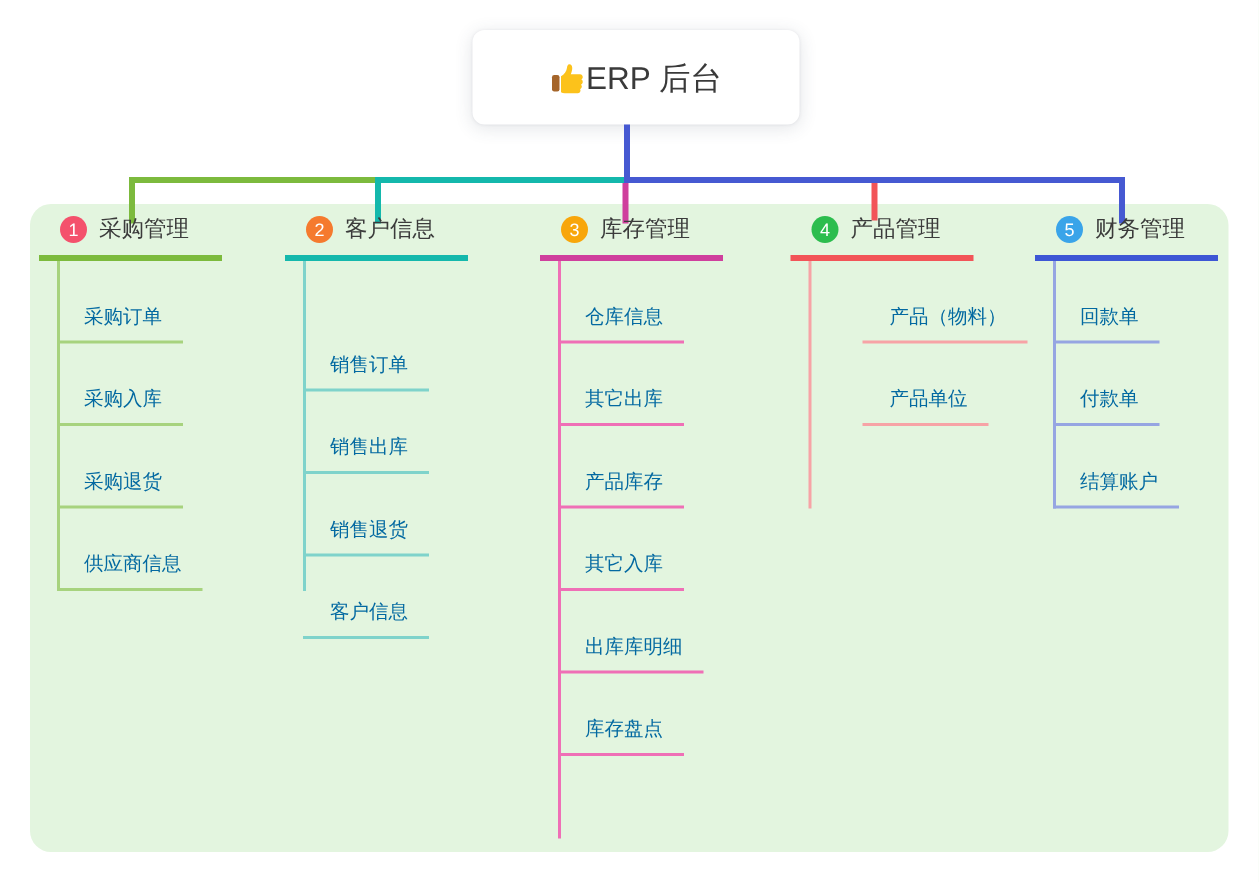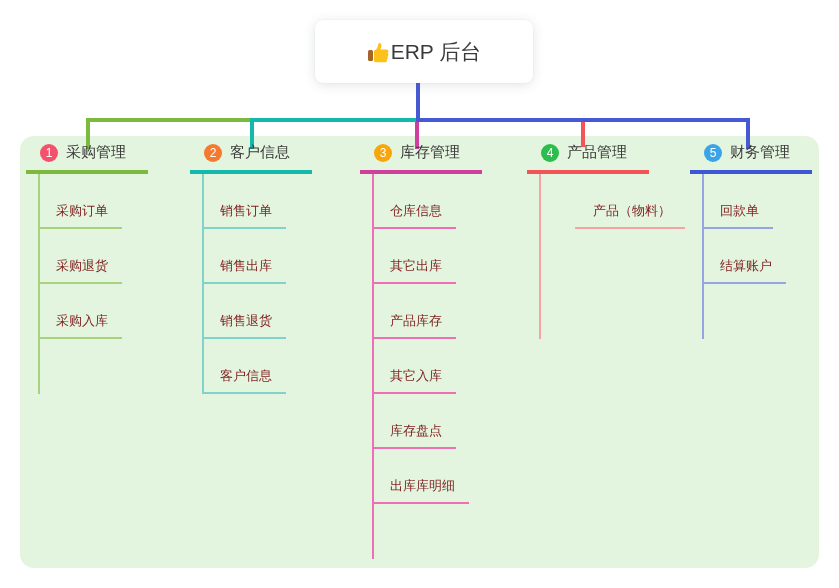--- a/index.html
+++ b/index.html
@@ -37,21 +37,21 @@
   .bt1 { border-bottom-color:#7cba3d; } .bg1 { background:#f4516c; }
   .bt2 { border-bottom-color:#14b8ac; } .bg2 { background:#f57a2e; }
   .bt3 { border-bottom-color:#cf3f9d; } .bg3 { background:#f8a60b; }
   .bt4 { border-bottom-color:#f25458; } .bg4 { background:#2cbd4e; }
   .bt5 { border-bottom-color:#3d56d5; } .bg5 { background:#3aa4e9; }
 
   
   .items { position:absolute; top:174px; width:max-content; }
   .item { height:55px; display:flex; align-items:flex-end; }
   .item > span { display:inline-block; padding:0 14px 7px 18px; border-bottom:2px solid #ccc;
-                 font-size:13px; color:#7f1d1d; white-space:nowrap; }
+                 font-size:13px; color:#0369a1; white-space:nowrap; }
   .s1 > .item > span { border-bottom-color:#a7d37e; }
   .s2 > .item > span { border-bottom-color:#7fd3cb; }
   .s3 > .item > span { border-bottom-color:#ef6fb6;font-family:Liberation Serif, serif; }
   .s4 > .item > span { border-bottom-color:#f7a3a6;margin-left:36px; }
   .s5 > .item > span { border-bottom-color:#96a5e2;margin-top:12px; }
   .spine { position:absolute; width:2px; }
   .sp1 { background:#a7d37e; } .sp2 { background:#7fd3cb; } .sp3 { background:#ef6fb6; }
   .sp4 { background:#f7a3a6; } .sp5 { background:#96a5e2; }
 </style>
 </head>
@@ -84,33 +84,36 @@
   <div class="branch-title bt1" style="left:26px;">
     <span class="badge bg1">1</span>
     <span>采购管理</span>
   </div>
   <div class="spine sp1" style="left:38px; top:174px; height:220px;"></div>
   <div class="items s1" style="left:38px;">
     <div class="item">
         <span>采购订单</span>
       </div>
     <div class="item">
+        <span>采购入库</span>
+      </div>
+    <div class="item">
         <span>采购退货</span>
       </div>
     <div class="item">
-        <span>采购入库</span>
+        <span>供应商信息</span>
       </div>
   </div>
 
   <div class="branch-title bt2" style="left:190px;">
     <span class="badge bg2">2</span>
     <span>客户信息</span>
   </div>
   <div class="spine sp2" style="left:202px; top:174px; height:220px;"></div>
-  <div class="items s2" style="left:202px;">
+  <div class="items s2" style="left:202px;margin-top:32px;">
     <div class="item">
         <span>销售订单</span>
       </div>
     <div class="item">
         <span>销售出库</span>
       </div>
     <div class="item">
         <span>销售退货</span>
       </div>
     <div class="item">
@@ -130,45 +133,51 @@
     <div class="item">
         <span>其它出库</span>
       </div>
     <div class="item">
         <span>产品库存</span>
       </div>
     <div class="item">
         <span>其它入库</span>
       </div>
     <div class="item">
-        <span>库存盘点</span>
+        <span>出库库明细</span>
       </div>
     <div class="item">
-        <span>出库库明细</span>
+        <span>库存盘点</span>
       </div>
   </div>
 
   <div class="branch-title bt4" style="left:527px;">
     <span class="badge bg4">4</span>
     <span>产品管理</span>
   </div>
   <div class="spine sp4" style="left:539px; top:174px; height:165px;"></div>
   <div class="items s4" style="left:539px;">
     <div class="item">
         <span>产品（物料）</span>
+      </div>
+    <div class="item">
+        <span>产品单位</span>
       </div>
   </div>
 
   <div class="branch-title bt5" style="left:690px;">
     <span class="badge bg5">5</span>
     <span>财务管理</span>
   </div>
   <div class="spine sp5" style="left:702px; top:174px; height:165px;"></div>
   <div class="items s5" style="left:702px;">
     <div class="item">
         <span>回款单</span>
       </div>
     <div class="item">
+        <span>付款单</span>
+      </div>
+    <div class="item">
         <span>结算账户</span>
       </div>
   </div>
 
 </div>
 
 </body></html>

